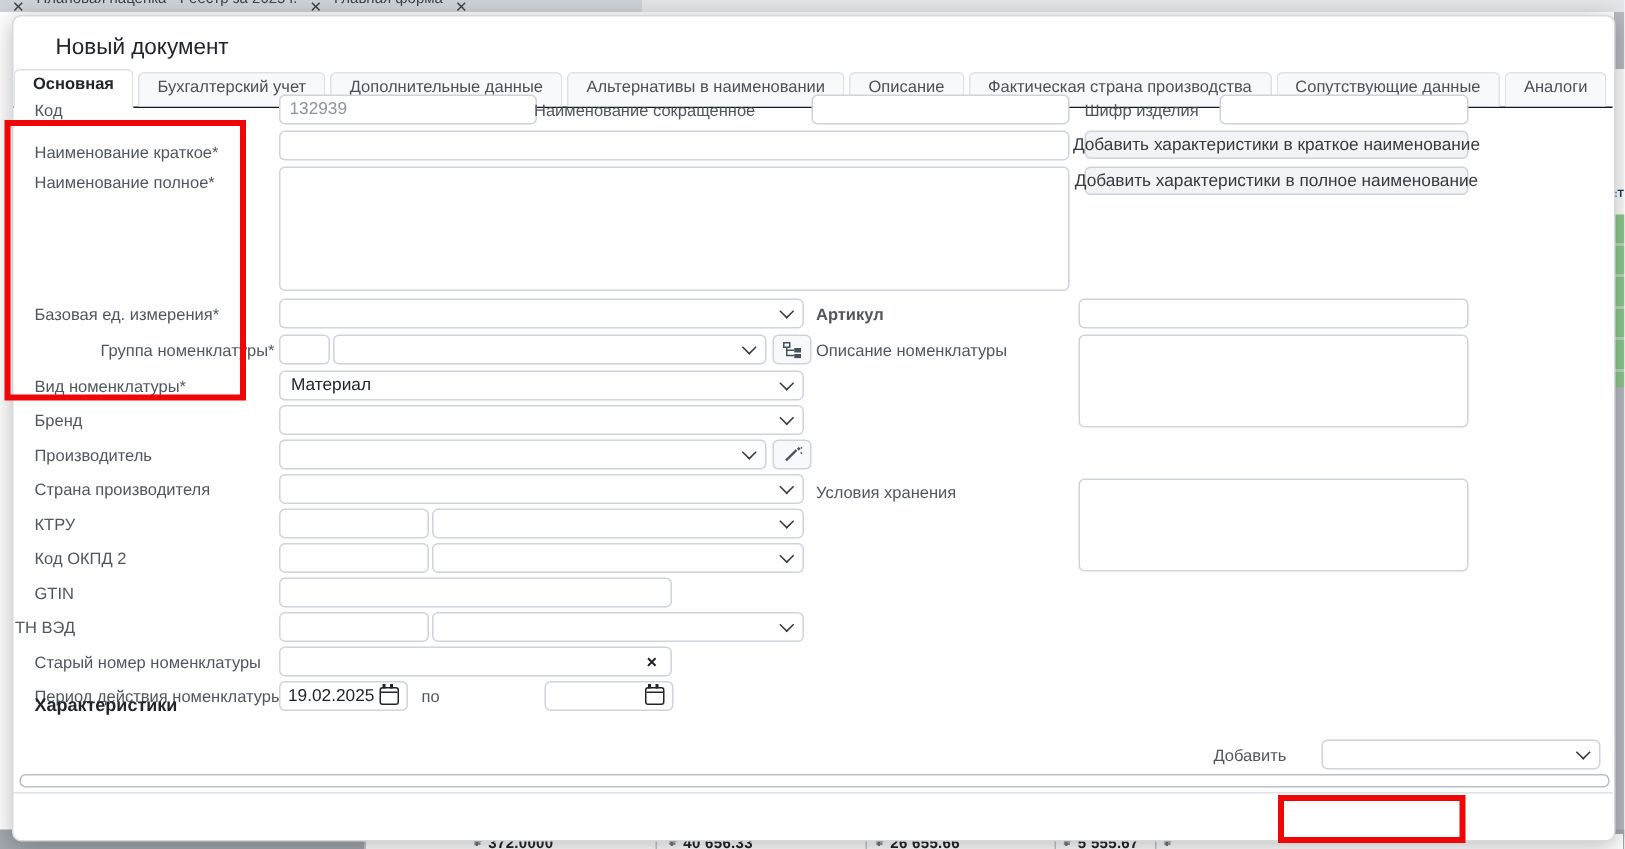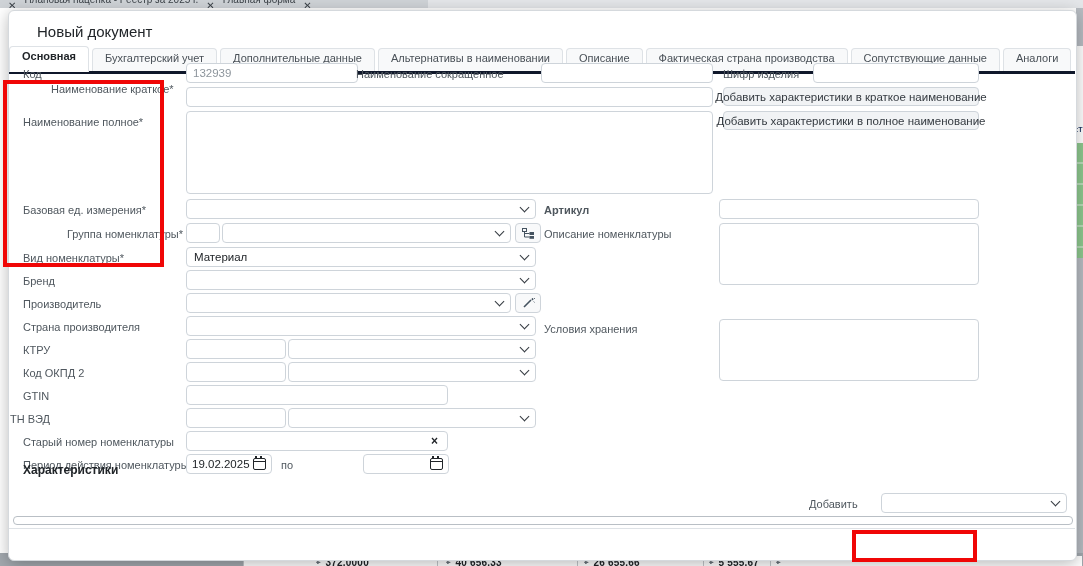--- a/index.html
+++ b/index.html
@@ -22,21 +22,21 @@
   .bottom-strip{position:absolute;left:0;top:553px;width:1083px;height:13px;background:#a2a8ae;z-index:1;overflow:hidden;}
   .b-cell{position:absolute;top:3px;height:10px;background:#fff;border-left:1px solid #c3c7cb;overflow:hidden;display:flex;align-items:flex-start;}
   .b-cell .rub{font-size:8px;color:#6c757d;margin:1px 4px 0 0;font-weight:bold;}
   .b-cell .num{font-size:10px;font-weight:bold;color:#212529;margin-top:1px;letter-spacing:.2px;}
 
   
   .dlg{position:absolute;left:8px;top:10px;width:1067px;height:549px;background:#fff;
     border:1px solid #d5d9dd;border-radius:6px;box-shadow:0 3px 16px rgba(0,0,0,.28);z-index:10;}
   .dlg-title{position:absolute;left:28px;top:12px;font-size:15px;color:#212529;}
 
-  .tabs{position:absolute;left:0px;top:37px;width:1066px;height:23px;border-bottom:3px solid #0f172a;display:flex;align-items:flex-end;}
+  .tabs{position:absolute;left:0px;top:37px;width:1066px;height:23px;border-bottom:1px solid #0f172a;display:flex;align-items:flex-end;}
   .tab{height:19px;padding:3px 12px 0 12px;margin-right:3px;background:#f8f9fa;border:1px solid #dee2e6;border-bottom:none;
     border-radius:4px 4px 0 0;color:#495057;white-space:nowrap;cursor:pointer;}
   .tab.active{background:#fff;font-weight:bold;color:#212529;height:21px;margin-bottom:-1px;border-bottom:1px solid #fff;}
 
   .lbl{position:absolute;white-space:nowrap;color:#4f575e;}
   .inp,.sel,.ta,.gbtn,.datebox{box-sizing:border-box;border:1px solid #ced4da;border-radius:4px;background:#fff;font-family:inherit;font-size:11.5px;color:#212529;}
   .inp{position:absolute;height:20px;padding:0 6px;outline:none;}
   .inp.ro{color:#8d959c;}
   .sel{position:absolute;height:20px;display:flex;align-items:center;justify-content:space-between;padding:0 7px;cursor:pointer;}
   .sel .val{white-space:nowrap;overflow:hidden;}
@@ -118,21 +118,21 @@
     <div class="tab">Аналоги</div>
   </div>
 
   <div class="lbl" style="left:14px;top:57px;">Код</div>
   <input class="inp ro" style="left: 177px; top: 52px; width: 172px;" readonly="" value="132939">
   <div class="lbl" style="left:347px;top:57px;">Наименование сокращенное</div>
   <input class="inp" style="left: 532px; top: 52px; width: 172px;" value="">
   <div class="lbl" style="left:714px;top:57px;">Шифр изделия</div>
   <input class="inp" style="left: 804px; top: 52px; width: 166px;" value="">
 
-  <div class="lbl" style="left:14px;top:72px;margin-left:28px;">Наименование краткое*</div>
+  <div class="lbl" style="left:14px;top:85px;">Наименование краткое*</div>
   <input class="inp" style="left: 177px; top: 76px; width: 527px;" value="">
   <div class="gbtn" style="left:714px;top:76px;width:256px;">Добавить характеристики в краткое наименование</div>
 
   <div class="lbl" style="left:14px;top:105px;">Наименование полное*</div>
   <textarea class="ta" style="left: 177px; top: 100px; width: 527px; height: 83px;"></textarea>
   <div class="gbtn" style="left:714px;top:100px;width:256px;">Добавить характеристики в полное наименование</div>
 
   <div class="lbl" style="left:14px;top:193px;">Базовая ед. измерения*</div>
   <div class="sel" style="left:177px;top:188px;width:350px;">
     <span class="val"></span>

